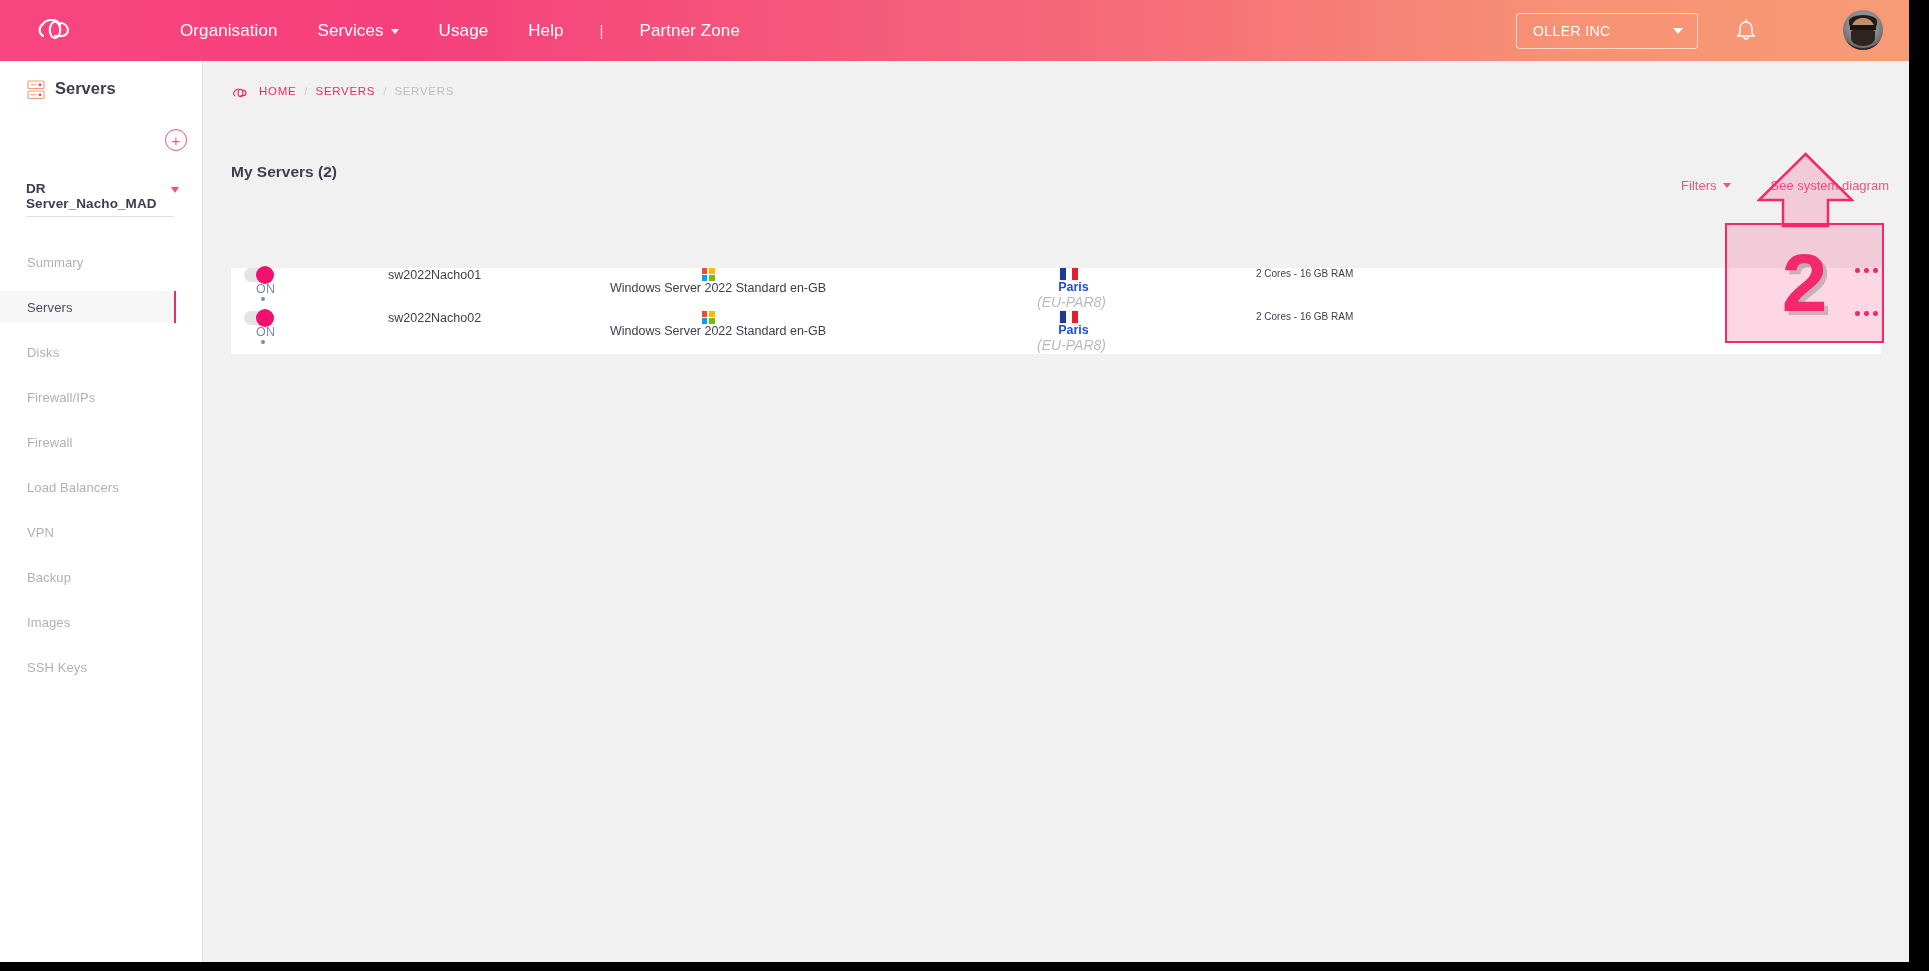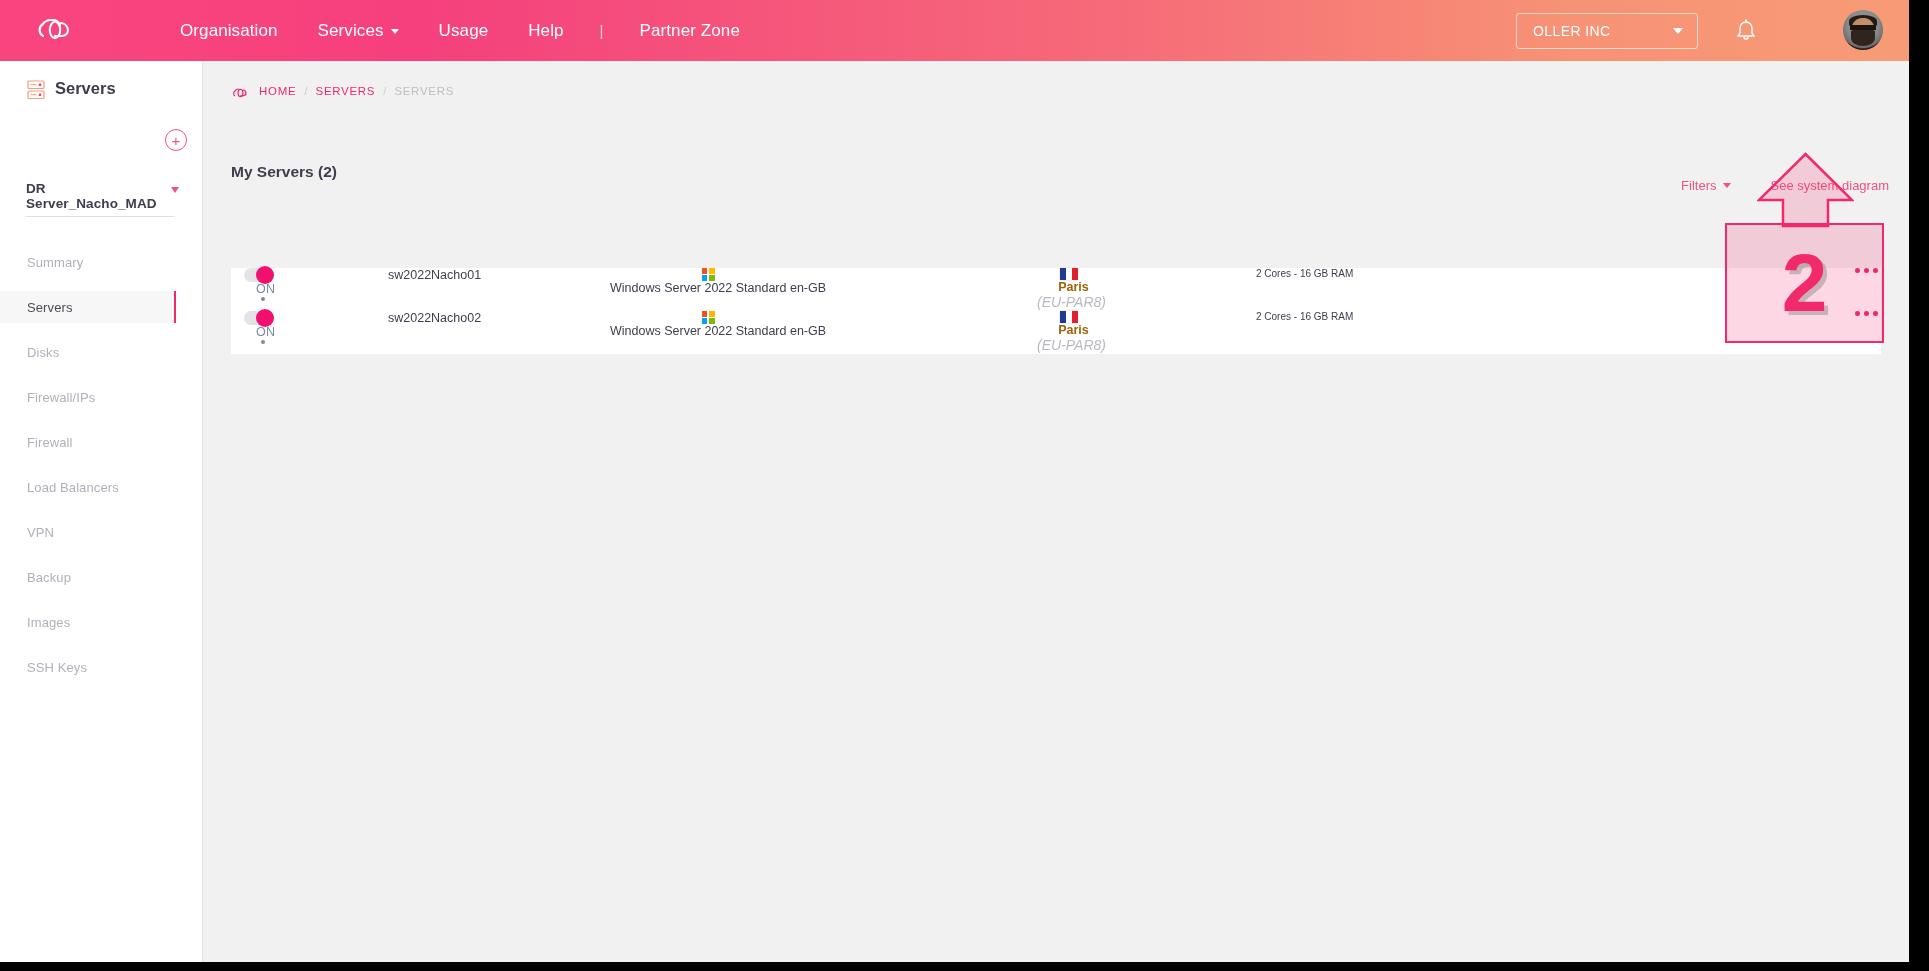--- a/index.html
+++ b/index.html
@@ -259,21 +259,21 @@
   .win-logo i:nth-child(4) { background: #7fba00; }
   .fr-flag {
     width: 17px; height: 12px; display: flex;
     box-shadow: 0 0 0 .5px #e0e0e0;
   }
   .fr-flag i { flex: 1; }
   .fr-flag i:nth-child(1) { background: #1f3a93; }
   .fr-flag i:nth-child(2) { background: #ffffff; }
   .fr-flag i:nth-child(3) { background: #e1202e; }
   .region-city {
-    font-size: 12.5px; color: #a16207; font-weight: bold; margin-left: 9px;
+    font-size: 12.5px; color: #1d4ed8; font-weight: bold; margin-left: 9px;
   }
   .region-code {
     font-size: 14px; color: #b9b9c2; font-style: italic; margin-left: 5px;
   }
   .res-text { font-size: 10px; color: #3d3d4e; }
   .dots { display: flex; gap: 4.5px; cursor: pointer; }
   .dots i { width: 4.5px; height: 4.5px; border-radius: 50%; background: #f0296b; display: block; }
 
   
   .anno { position: absolute; left: 0; top: 0; width: 1909px; height: 962px; pointer-events: none; }

